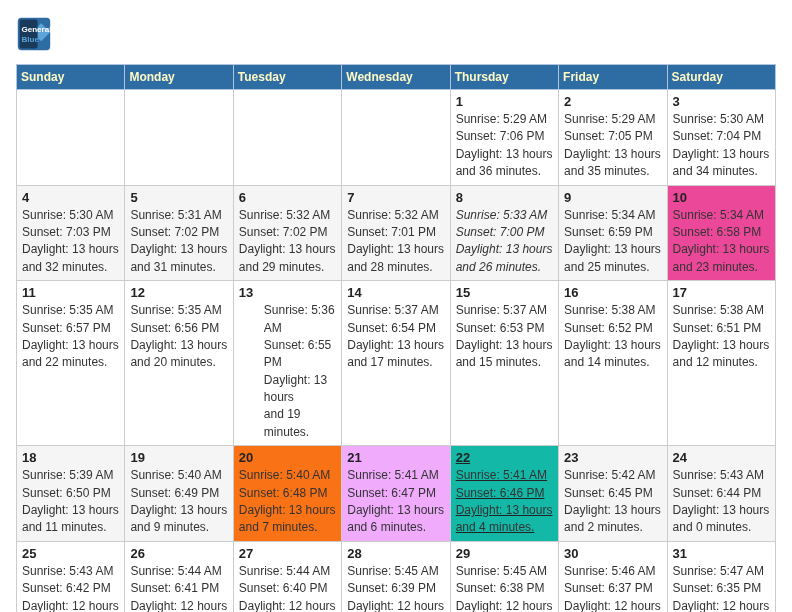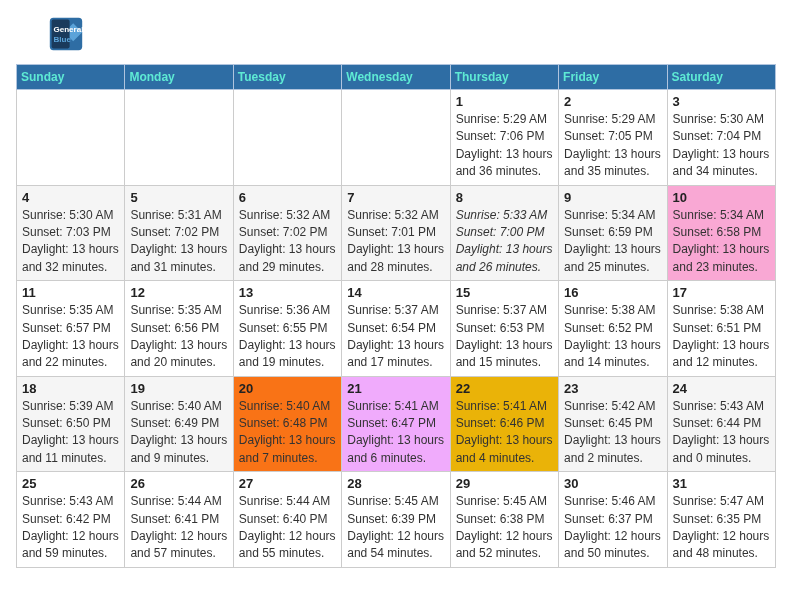--- a/index.html
+++ b/index.html
@@ -8,21 +8,20 @@
       background: #fff;
       width: 792px;
       min-height: 612px;
       padding: 16px;
     }
     .header {
       display: flex;
       justify-content: space-between;
       align-items: center;
       margin-bottom: 12px;
-      margin-left: 32px;
     }
     .logo {
       display: flex;
       align-items: center;
     }
     .logo-icon {
       width: 36px;
       height: 36px;
       margin-right: 4px;
     }
@@ -38,21 +37,21 @@
       font-size: 15px;
       color: #444;
     }
     table {
       width: 100%;
       border-collapse: collapse;
       table-layout: fixed;
     }
     th {
       background-color: #2e6da4;
-      color: #5eead4;
+      color: #fef9c3;
       font-size: 12px;
       font-weight: bold;
       padding: 5px 4px;
       text-align: left;
       border: 1px solid #b0c4de;
     }
     td {
       border: 1px solid #ccc;
       vertical-align: top;
       padding: 4px 5px;
@@ -178,21 +177,21 @@
 Daylight: 13 hours
 and 26 minutes.</div>
         </td>
         <td style="background: rgb(245, 245, 245);">
           <span class="day-number">9</span>
           <div class="day-info" style="white-space: pre-line;">Sunrise: 5:34 AM
 Sunset: 6:59 PM
 Daylight: 13 hours
 and 25 minutes.</div>
         </td>
-        <td style="background: #f9a8d4;">
+        <td style="background: #ec4899;">
           <span class="day-number">10</span>
           <div class="day-info" style="white-space: pre-line;">Sunrise: 5:34 AM
 Sunset: 6:58 PM
 Daylight: 13 hours
 and 23 minutes.</div>
         </td>
       </tr>
       <tr>
         <td>
           <span class="day-number">11</span>
@@ -203,21 +202,21 @@
         </td>
         <td>
           <span class="day-number">12</span>
           <div class="day-info" style="white-space: pre-line;">Sunrise: 5:35 AM
 Sunset: 6:56 PM
 Daylight: 13 hours
 and 20 minutes.</div>
         </td>
         <td>
           <span class="day-number">13</span>
-          <div class="day-info" style="white-space: pre-line;">Sunrise: 5:36 AM
+          <div class="day-info" style="white-space: pre-line; margin-left: 25px;">Sunrise: 5:36 AM
 Sunset: 6:55 PM
 Daylight: 13 hours
 and 19 minutes.</div>
         </td>
         <td>
           <span class="day-number">14</span>
           <div class="day-info" style="white-space: pre-line;">Sunrise: 5:37 AM
 Sunset: 6:54 PM
 Daylight: 13 hours
 and 17 minutes.</div>
@@ -266,21 +265,21 @@
 Daylight: 13 hours
 and 7 minutes.</div>
         </td>
         <td style="background: #f0abfc;">
           <span class="day-number">21</span>
           <div class="day-info" style="white-space: pre-line;">Sunrise: 5:41 AM
 Sunset: 6:47 PM
 Daylight: 13 hours
 and 6 minutes.</div>
         </td>
-        <td style="background: #eab308;">
+        <td style="background: #14b8a6; text-decoration: underline;">
           <span class="day-number">22</span>
           <div class="day-info" style="white-space: pre-line;">Sunrise: 5:41 AM
 Sunset: 6:46 PM
 Daylight: 13 hours
 and 4 minutes.</div>
         </td>
         <td style="background: rgb(245, 245, 245);">
           <span class="day-number">23</span>
           <div class="day-info" style="white-space: pre-line;">Sunrise: 5:42 AM
 Sunset: 6:45 PM

